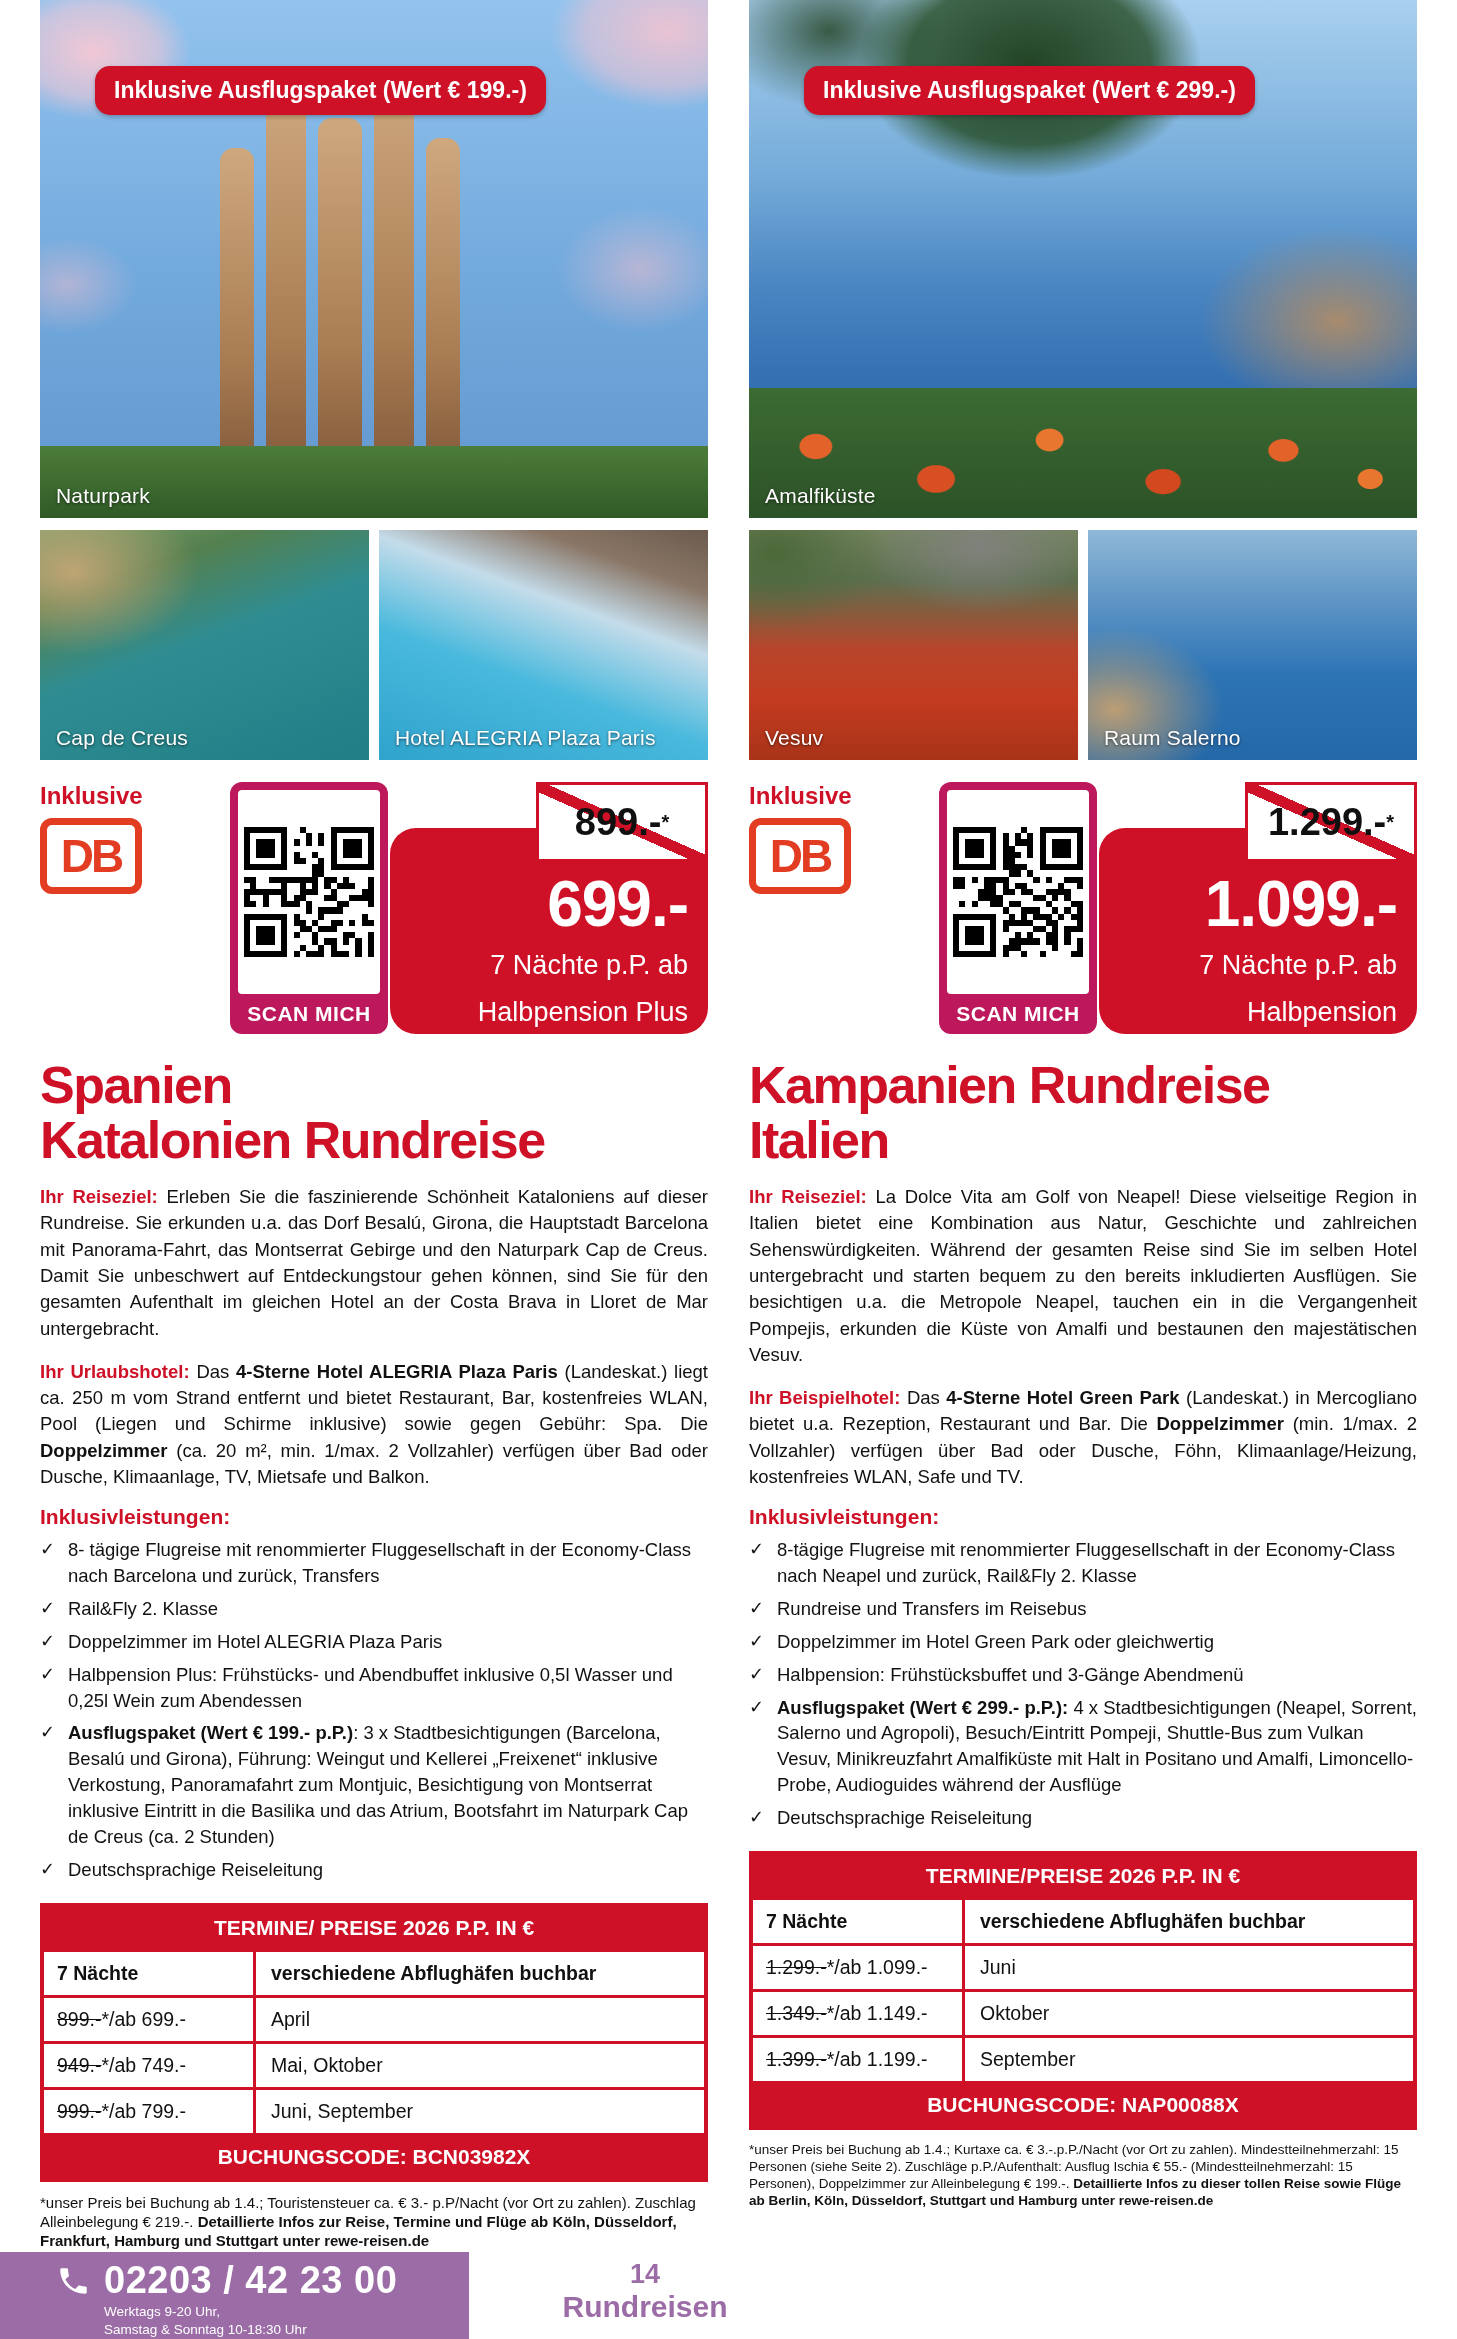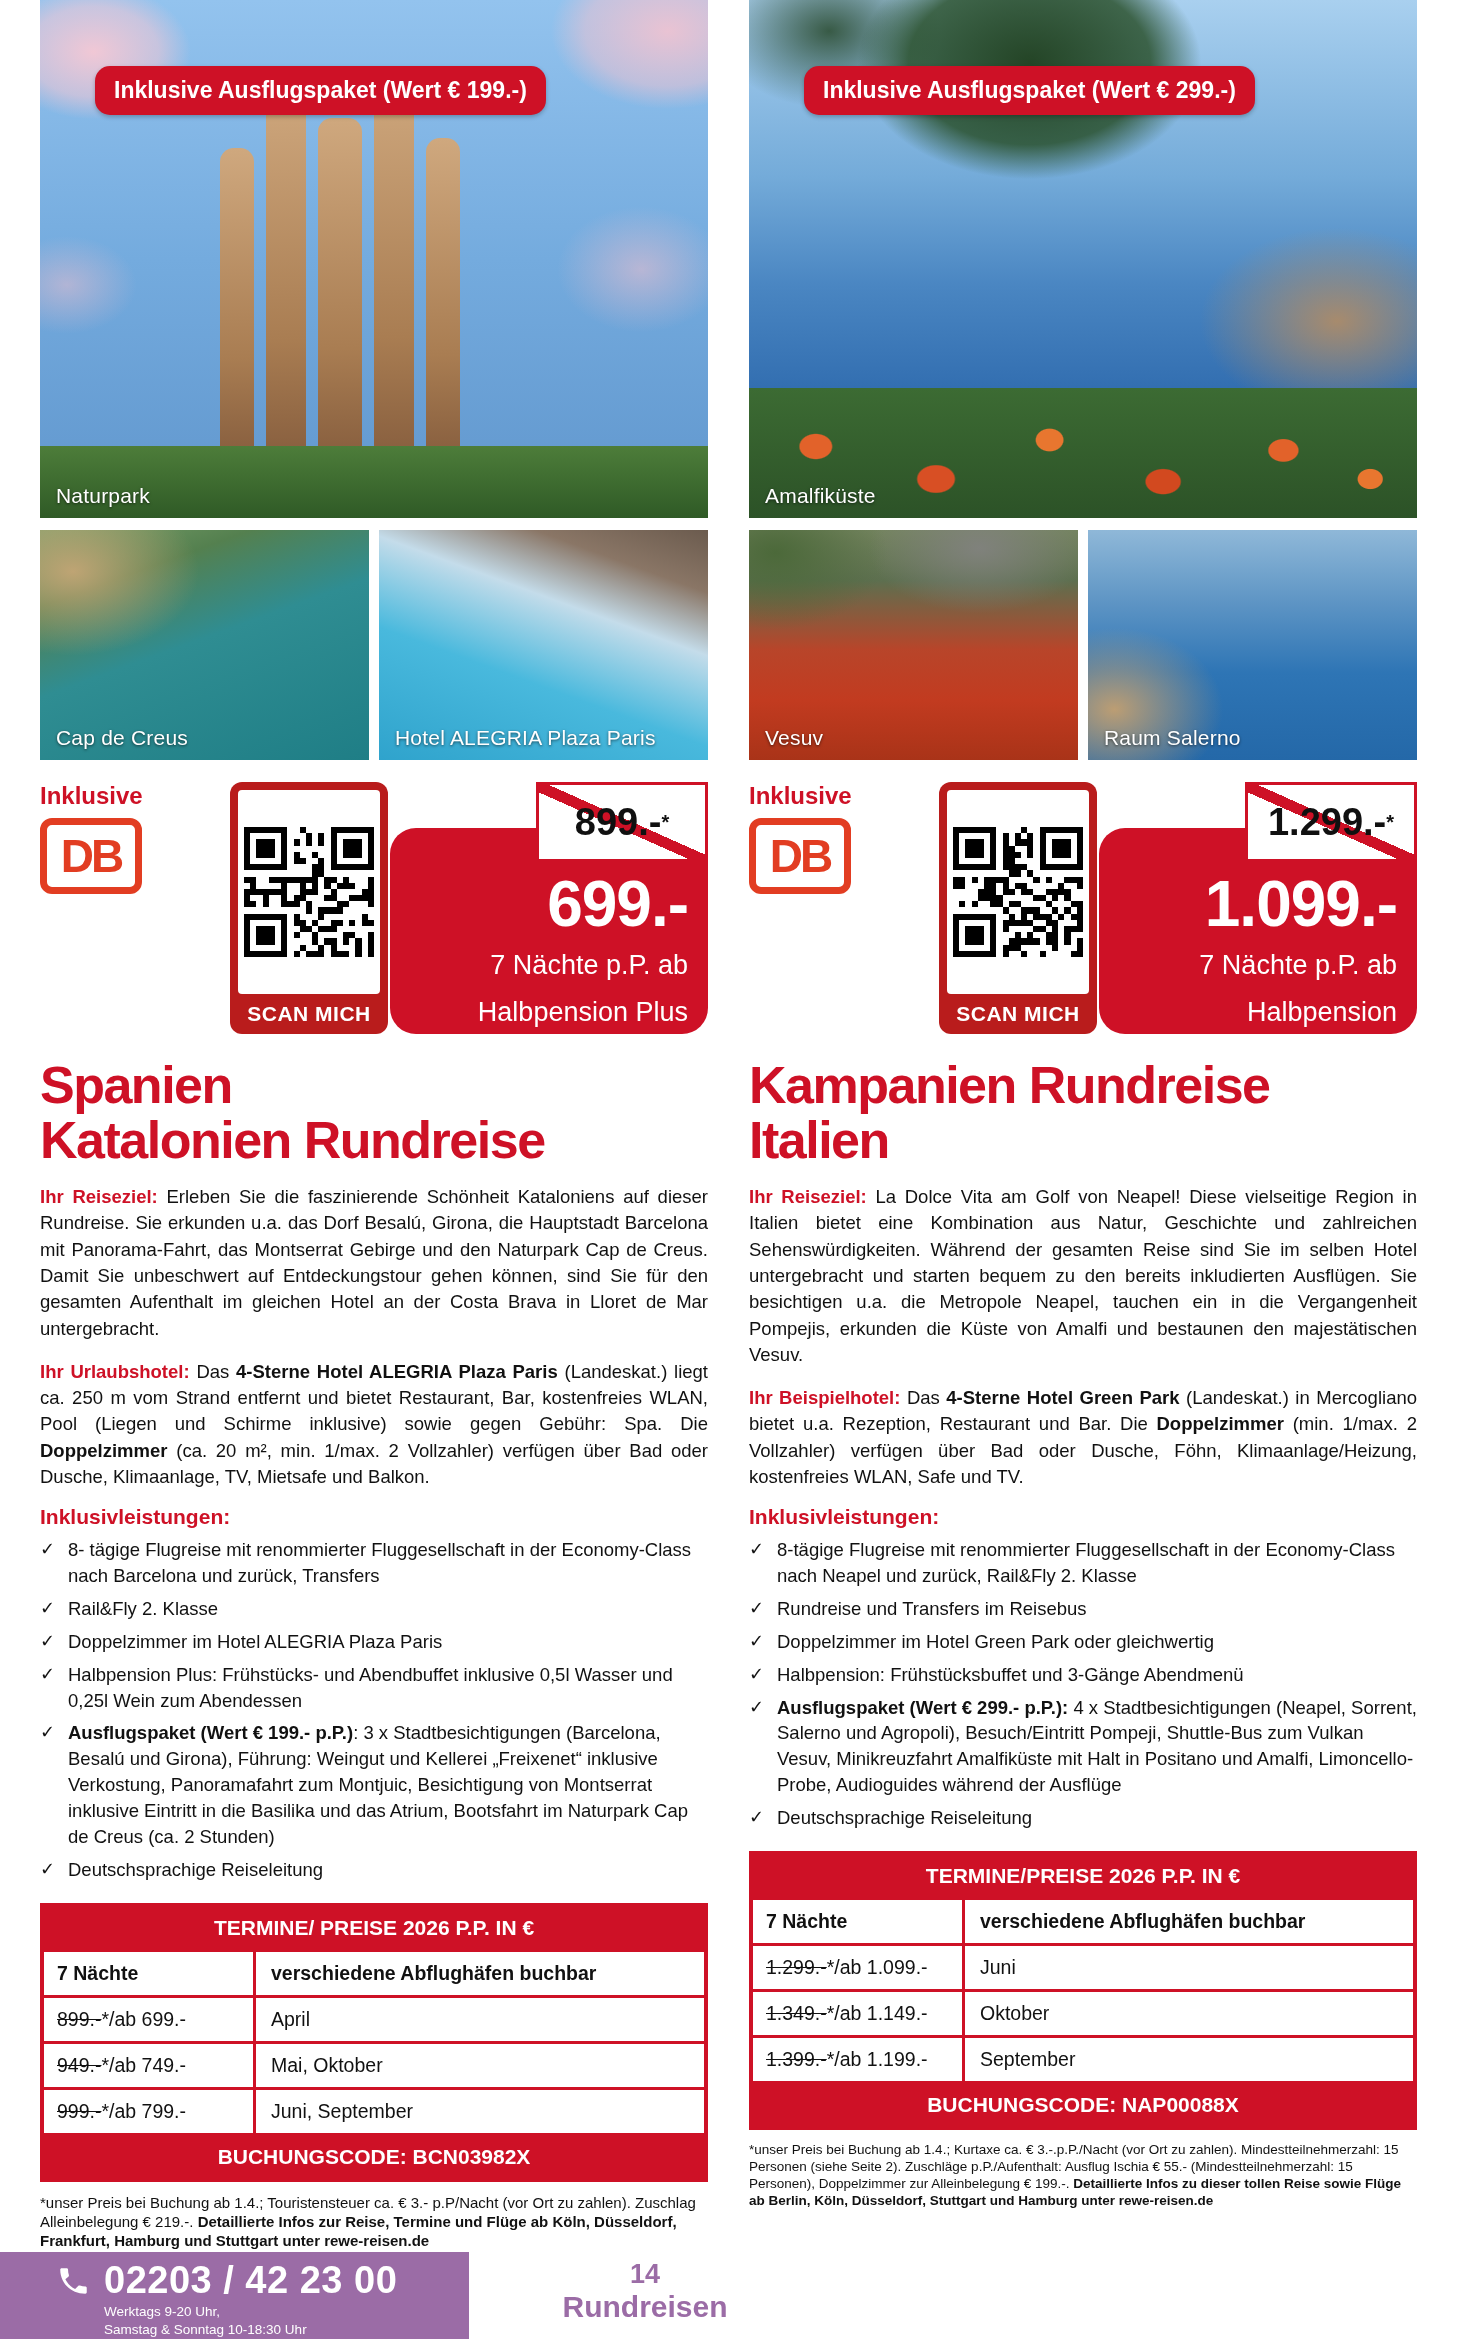--- a/index.html
+++ b/index.html
@@ -54,21 +54,21 @@
   .pill{position:absolute;top:66px;left:55px;background:#ce1126;color:#fff;font-weight:bold;
     font-size:23px;padding:11px 19px;border-radius:15px;box-shadow:0 2px 4px rgba(0,0,0,.25);}
 
   
   .price-row{display:flex;margin-top:22px;height:252px;}
   .inkl-col{width:118px;flex:none;}
   .inkl-label{color:#ce1126;font-weight:bold;font-size:24px;}
   .db-box{margin-top:8px;width:88px;height:62px;border:7px solid #e23d22;border-radius:12px;
     background:#fff;display:flex;align-items:center;justify-content:center;}
   .db-text{font-weight:900;font-size:46px;color:#e23d22;letter-spacing:-3px;line-height:1;}
-  .qr-block{width:158px;flex:none;margin-left:72px;background:#b91c1c;border-radius:12px;
+  .qr-block{width:158px;flex:none;margin-left:72px;background:#be185d;border-radius:12px;
     padding:8px 8px 4px;display:flex;flex-direction:column;box-sizing:border-box;}
   .qr-white{background:#fff;border-radius:4px;flex:1;padding:6px;display:flex;}
   .qr-white svg{width:100%;height:100%;}
   .qr-label{color:#fff;font-weight:bold;font-size:21px;text-align:center;padding:8px 0 4px;letter-spacing:.5px;}
   .price-area{flex:1;position:relative;margin-left:18px;}
   .old-box{position:absolute;top:0;right:0;width:172px;height:80px;background:#fff;
     border:3px solid #ce1126;box-sizing:border-box;display:flex;align-items:center;justify-content:center;
     font-weight:bold;font-size:38px;color:#101010;z-index:2;
     background-image:linear-gradient(to top right,transparent 45%,#ce1126 45%,#ce1126 53%,transparent 53%);}
   .old-box sup{font-size:20px;}

